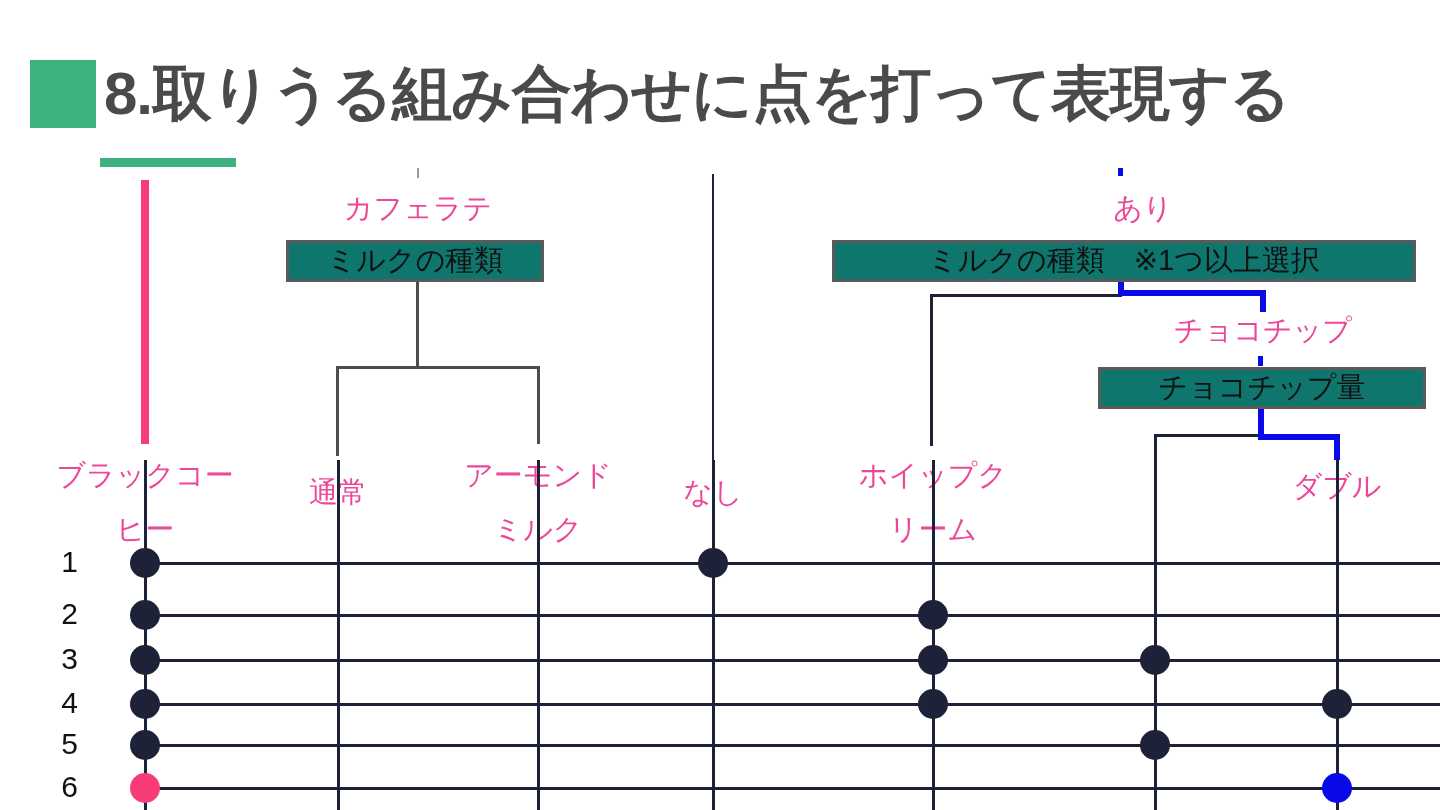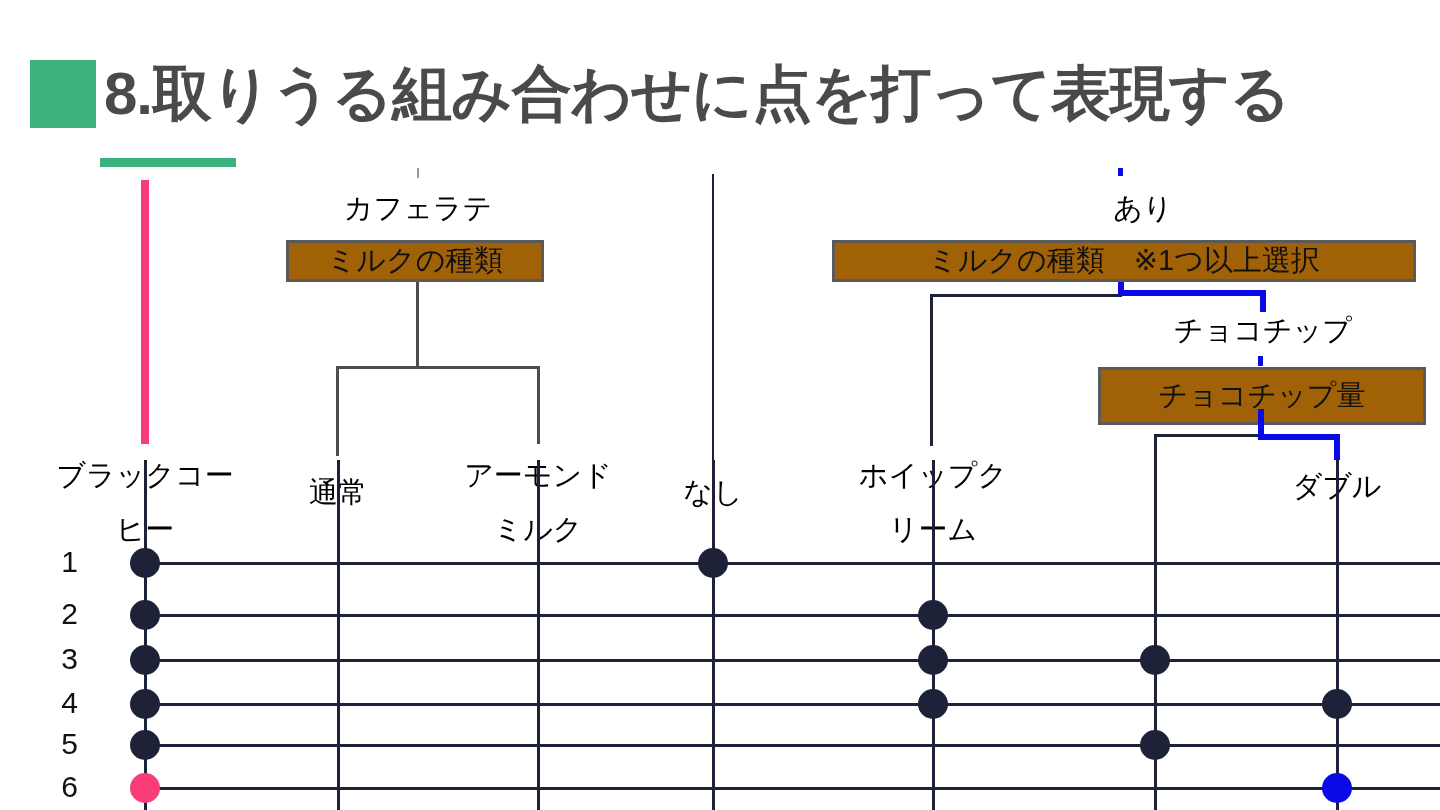--- a/index.html
+++ b/index.html
@@ -30,27 +30,27 @@
   
   .vline{position:absolute;width:3px;background:#1d2238;}
   .hline{position:absolute;height:3px;background:#1d2238;}
   .vline-grey{position:absolute;width:3px;background:#4d4d4d;}
   .hline-grey{position:absolute;height:3px;background:#4d4d4d;}
   .vline-blue{position:absolute;width:6px;background:#0a0ae8;}
   .hline-blue{position:absolute;height:6px;background:#0a0ae8;}
   .vline-pink{position:absolute;width:8px;background:#f73c78;}
 
   .box{
-    position:absolute;border:3px solid #5a5a5a;background:#a16207;
+    position:absolute;border:3px solid #5a5a5a;background:#0f766e;
     display:flex;align-items:center;justify-content:center;
     font-size:29px;color:#111;white-space:nowrap;box-sizing:border-box;
   }
 
   .node-label{
-    position:absolute;font-size:29px;color:#000000;
+    position:absolute;font-size:29px;color:#ec4899;
     text-align:center;line-height:37px;white-space:nowrap;
   }
   .node-label.two{line-height:54px;white-space:normal;}
 
   .row-num{
     position:absolute;font-size:30px;color:#111;text-align:right;
     width:40px;line-height:30px;
   }
 
   .dot{
@@ -93,21 +93,21 @@
   <div class="hline" style="left:930px;top:294px;width:192px;width:192px;background:#1d2238;height:3px;"></div>
   <div class="vline" style="left:930px;top:294px;height:152px;background:#1d2238;"></div>
 
   <div class="hline-blue" style="left:1118px;top:290px;width:148px;"></div>
   <div class="vline-blue" style="left:1260px;top:290px;height:22px;"></div>
 
   <div class="node-label" style="left:1163px;top:312px;width:200px;">チョコチップ</div>
 
   <div class="vline-blue" style="left:1258px;top:356px;height:10px;width:5px;"></div>
 
-  <div class="box" style="left:1098px;top:367px;width:328px;height:58px;">チョコチップ量</div>
+  <div class="box" style="left:1098px;top:367px;width:328px;height:42px;">チョコチップ量</div>
 
   <div class="vline-blue" style="left:1258px;top:409px;height:30px;"></div>
   <div class="hline" style="left:1154px;top:434px;width:108px;background:#1d2238;height:3px;"></div>
   <div class="vline" style="left:1154px;top:434px;height:26px;background:#1d2238;"></div>
   <div class="hline-blue" style="left:1258px;top:434px;width:82px;"></div>
   <div class="vline-blue" style="left:1334px;top:434px;height:26px;"></div>
 
   <div class="node-label two" style="left:55px;top:448px;width:180px;">ブラックコーヒー</div>
   <div class="node-label" style="left:268px;top:474px;width:140px;">通常</div>
   <div class="node-label two" style="left:458px;top:448px;width:160px;">アーモンドミルク</div>

